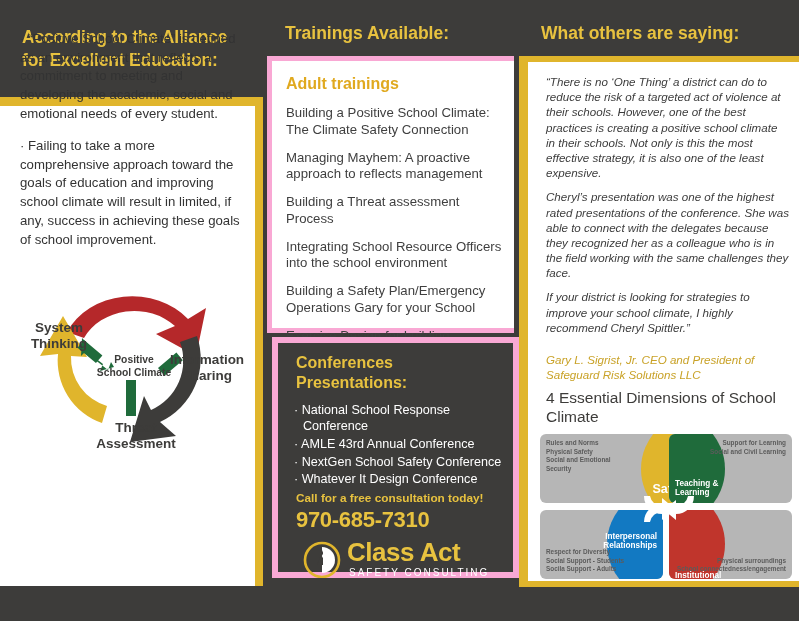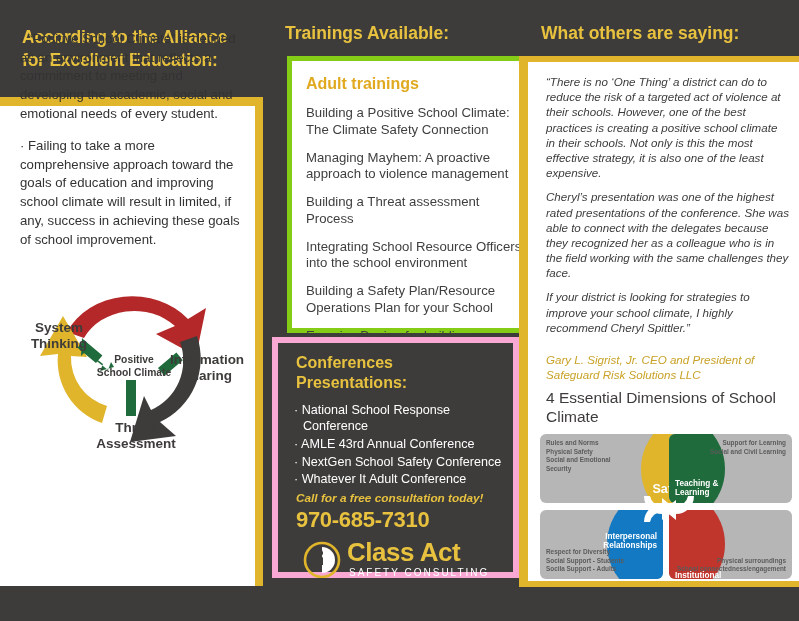--- a/index.html
+++ b/index.html
@@ -37,32 +37,32 @@
   .cyc-label{position:absolute;color:#3d3c3a;font-weight:bold;font-size:13.5px;line-height:1.15;text-align:center;}
   .cyc-st{left:6px;top:48px;width:86px;}
   .cyc-is{left:152px;top:48px;width:90px;margin-top:32px;}
   .cyc-ta{left:76px;top:148px;width:100px;}
   .cyc-center{position:absolute;left:86px;top:82px;width:76px;text-align:center;color:#3d3c3a;font-weight:bold;font-size:10.3px;line-height:1.24;}
 
   
   .col-mid{position:absolute;left:263px;top:0;width:256px;height:621px;}
   .mx-header{position:absolute;left:0;top:0;width:256px;height:56px;background:#3d3c3a;}
   .mx-headline{position:absolute;left:22px;top:23px;width:230px;color:#e8c23f;font-size:17.5px;font-weight:bold;}
-  .mx-panel{position:absolute;left:24px;top:56px;width:247px;height:277px;background:#84cc16;}
+  .mx-panel{position:absolute;left:4px;top:56px;width:247px;height:277px;background:#f9a8d4;}
   .mx-panel-in{position:absolute;left:5px;top:5px;width:242px;height:267px;background:#ffffff;}
   .mx-subhead{position:absolute;left:14px;top:14px;color:#e0a91f;font-size:16px;font-weight:bold;}
   .mx-list{position:absolute;left:14px;top:44px;width:224px;}
   .mx-item{color:#3f3f3f;font-size:13.2px;line-height:1.27;margin-bottom:11px;}
 
   .mx-confwrap{position:absolute;left:9px;top:337px;width:247px;height:241px;background:#f9a8d4;}
   .mx-conf{position:absolute;left:6px;top:6px;width:235px;height:229px;background:#3d3c3a;}
   .mx-conf-title{position:absolute;left:18px;top:10px;width:200px;color:#e8c23f;font-size:16px;font-weight:bold;line-height:1.25;}
   .mx-conf-list{position:absolute;left:16px;top:60px;width:208px;color:#ffffff;font-size:12.6px;line-height:1.26;}
   .mx-conf-list div{margin-bottom:2px;padding-left:9px;text-indent:-9px;}
-  .mx-cta{position:absolute;left:18px;top:148px;color:#e8c23f;font-size:11.8px;font-weight:bold;font-style:italic;}
+  .mx-cta{position:absolute;left:18px;top:148px;color:#e8c23f;font-size:11.8px;font-weight:bold;}
   .mx-phone{position:absolute;left:18px;top:164px;color:#e8c23f;font-size:22px;font-weight:bold;letter-spacing:-0.3px;}
   .mx-bottom{position:absolute;left:0;top:578px;width:256px;height:43px;background:#3d3c3a;}
 
   
   .logo{position:absolute;left:25px;top:196px;width:200px;height:58px;}
   .logo-mark{position:absolute;left:0;top:2px;width:38px;height:38px;}
   .logo-word{position:absolute;left:44px;top:-2px;color:#e8c23f;font-size:26px;font-weight:bold;letter-spacing:-0.5px;}
   .logo-sub{position:absolute;left:46px;top:28px;color:#ffffff;font-size:10px;font-weight:normal;letter-spacing:2.0px;}
   .logo-rule{position:absolute;left:2px;top:46px;width:194px;height:8px;}
   .logo-tag{position:absolute;left:0;top:52px;width:200px;text-align:center;color:#ffffff;font-size:7.6px;font-weight:bold;font-style:italic;letter-spacing:0.7px;}
@@ -149,37 +149,37 @@
 
   <div class="col-mid">
     <div class="mx-header"></div>
     <div class="mx-headline">Trainings Available:</div>
 
     <div class="mx-panel">
       <div class="mx-panel-in">
         <div class="mx-subhead">Adult trainings</div>
         <div class="mx-list">
           <div class="mx-item">Building a Positive School Climate: The Climate Safety Connection</div>
-          <div class="mx-item">Managing Mayhem: A proactive approach to violence management</div>
+          <div class="mx-item">Managing Mayhem: A proactive approach to reflects management</div>
           <div class="mx-item">Building a Threat assessment Process</div>
           <div class="mx-item">Integrating School Resource Officers into the school environment</div>
-          <div class="mx-item">Building a Safety Plan/Resource Operations Plan for your School</div>
+          <div class="mx-item">Building a Safety Plan/Emergency Operations Gary for your School</div>
           <div class="mx-item">Exercise Design for building emergency response capacity</div>
         </div>
       </div>
     </div>
 
     <div class="mx-confwrap">
       <div class="mx-conf">
         <div class="mx-conf-title">Conferences Presentations:</div>
         <div class="mx-conf-list">
           <div>· National School Response Conference</div>
           <div>· AMLE 43rd Annual Conference</div>
           <div>· NextGen School Safety Conference</div>
-          <div>· Whatever It Adult Conference</div>
+          <div>· Whatever It Design Conference</div>
         </div>
         <div class="mx-cta">Call for a free consultation today!</div>
         <div class="mx-phone">970-685-7310</div>
 
         <div class="logo">
           <div class="logo-mark">
             <svg width="38" height="38" viewBox="0 0 38 38">
               <circle cx="19" cy="19" r="17" fill="none" stroke="#e0b52c" stroke-width="2.6"></circle>
               <path d="M19 6 A13 13 0 0 1 19 32 Z" fill="#ffffff"></path>
               <path d="M14 24 L20 9 L20 24 Z" fill="#3d3c3a"></path>

